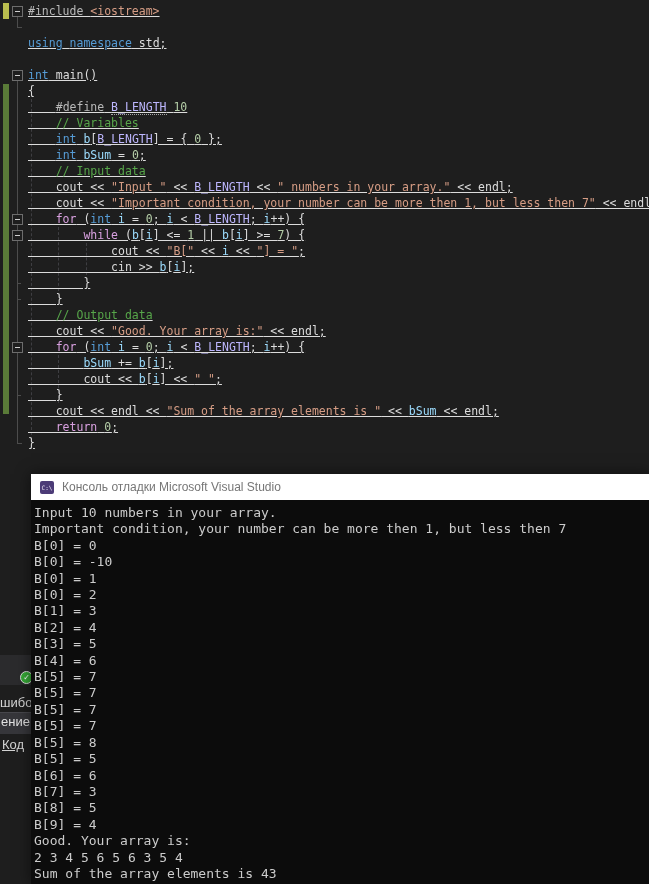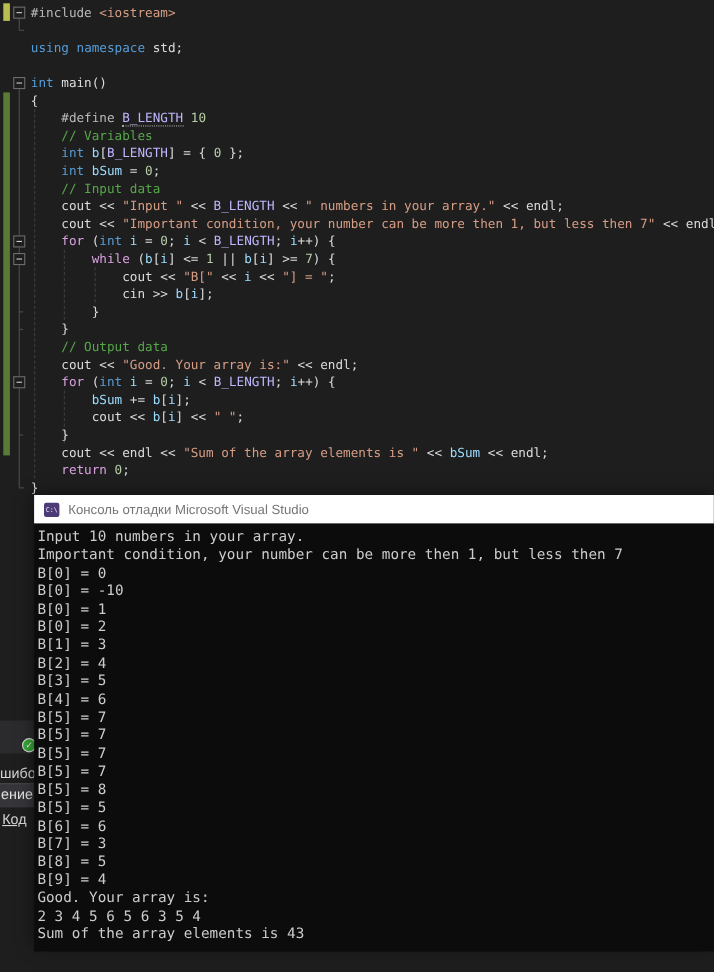--- a/index.html
+++ b/index.html
@@ -6,21 +6,21 @@
   body{
     width:649px;height:884px;position:relative;overflow:hidden;
     background:#1e1e1e;font-family:"DejaVu Sans Mono",monospace;
   }
   
   .editor{position:absolute;left:0;top:0;width:649px;height:474px;background:#1e1e1e;z-index:0;}
   .code{
     position:absolute;left:28px;top:3px;right:0;
     font-size:11.5px;line-height:16px;white-space:pre;color:#dcdcdc;
   }
-  .code-line{height:16px;min-height:16px;}
+  .code-line{height:16px;min-height:16px;text-decoration:underline;}
   .tk-pp{color:#b9b9b9}
   .tk-kw{color:#569cd6}
   .tk-ctrl{color:#d8a0df}
   .tk-str{color:#d69d85}
   .tk-num{color:#b5cea8}
   .tk-com{color:#57a64a}
   .tk-var{color:#9cdcfe}
   .tk-macro{color:#beb7ff}
   .tk-macro-ul{color:#beb7ff;border-bottom:1px dotted #a6a6a6}
   .tk-pl{color:#dcdcdc}
@@ -47,21 +47,21 @@
     position:absolute;left:20px;top:197px;width:13px;height:13px;border-radius:50%;
     background:#36a936;border:1px solid #dcdcdc;box-sizing:border-box;
     color:#ffffff;font-size:8px;line-height:11px;text-align:center;
   }
   .frag{position:absolute;white-space:nowrap;}
   .frag.f1{left:0;top:221px;}
   .frag.f2{left:1px;top:240px;color:#e2e2e2;}
   .frag.f3{left:2px;top:263px;text-decoration:underline;}
   
   .console{
-    position:absolute;left:31px;top:450px;width:618px;height:410px;z-index:10;
+    position:absolute;left:31px;top:474px;width:618px;height:410px;z-index:10;
     box-shadow:0 0 14px rgba(0,0,0,0.55);
   }
   .titlebar{height:26px;background:#ffffff;display:flex;align-items:center;}
   .cicon{
     width:14px;height:13px;margin-left:9px;border-radius:2px;background:#4c3b77;
     color:#ece6f6;font-size:6px;line-height:13px;text-align:center;
     font-family:"DejaVu Sans Mono",monospace;flex:0 0 auto;
   }
   .ctitle{margin-left:8px;font-family:"Liberation Sans",sans-serif;font-size:12px;color:#767676;white-space:nowrap;}
   .cbody{

